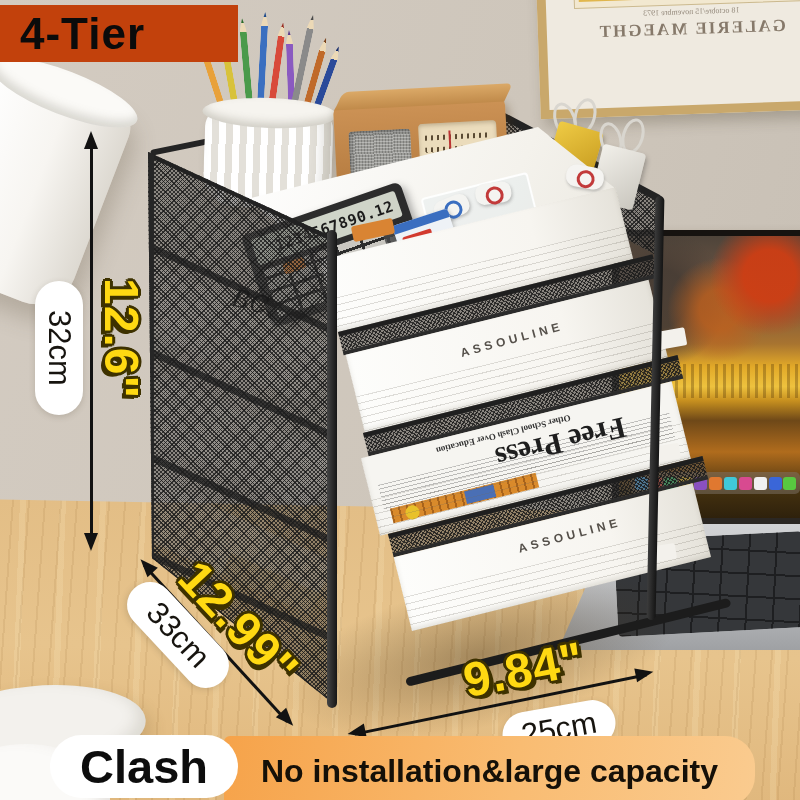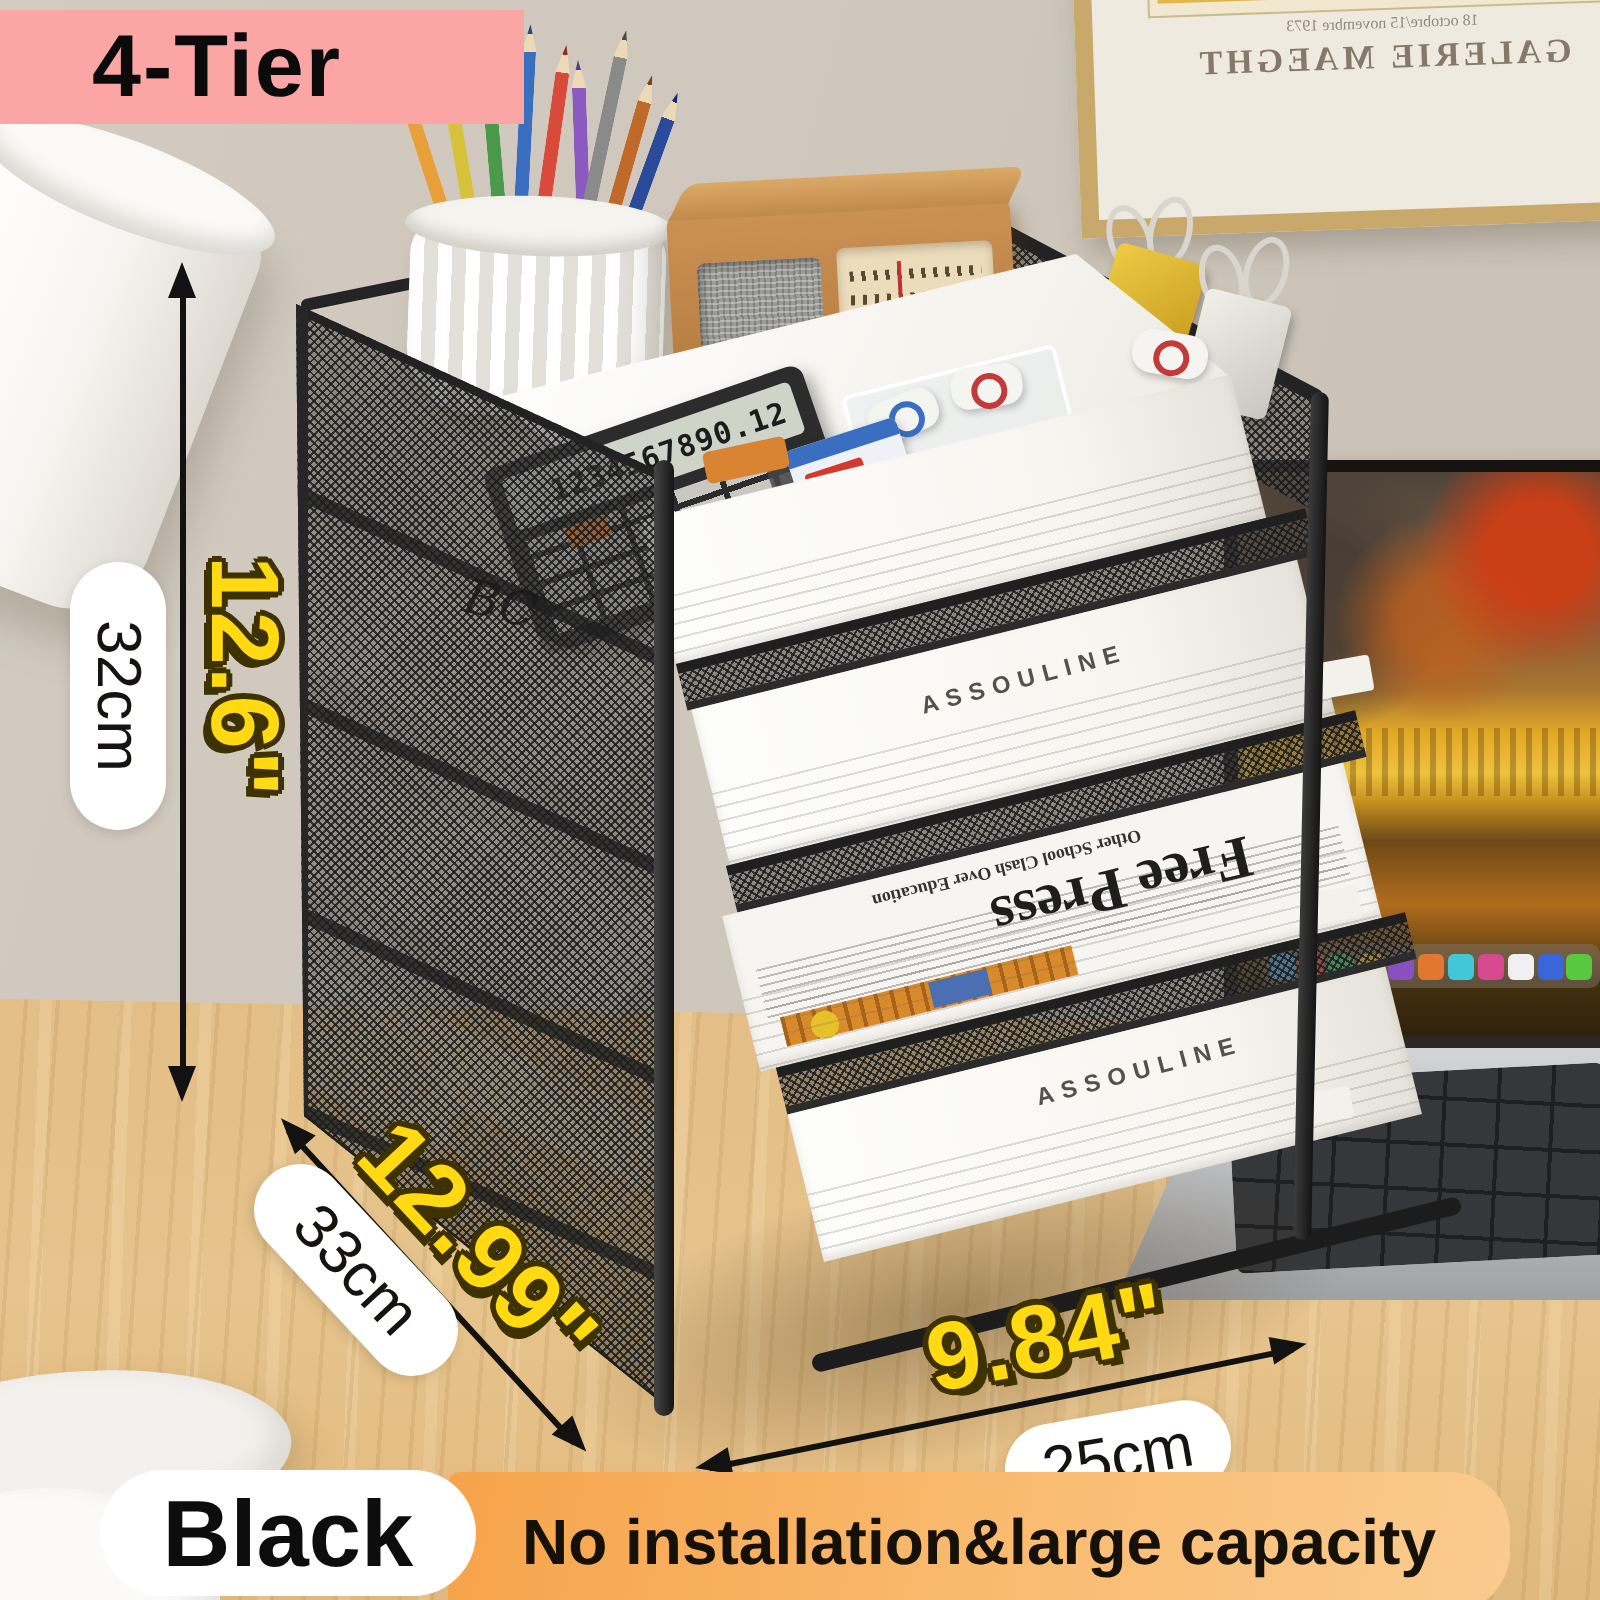--- a/index.html
+++ b/index.html
@@ -213,22 +213,22 @@
   #width-in{left:463px;top:642px;transform:rotate(-11deg);}
   .dim-cm{position:absolute;z-index:21;background:#fff;border-radius:999px;color:#17140f;
          font-size:31px;font-weight:500;display:flex;align-items:center;justify-content:center;
          box-shadow:0 2px 6px rgba(80,70,50,.2);}
   #height-cm{left:35px;top:281px;width:48px;height:134px;}
   #height-cm span{transform:rotate(90deg);white-space:nowrap;}
   #depth-cm{left:114px;top:612px;width:128px;height:46px;transform:rotate(47deg);}
   #width-cm{left:502px;top:706px;width:114px;height:46px;transform:rotate(-10deg);}
 
   
-  #tier-badge{left:0;top:5px;width:262px;height:57px;background:#fca5a5;z-index:22;
-         display:flex;align-items:center;padding-left:46px;box-sizing:border-box;
+  #tier-badge{left:0;top:5px;width:238px;height:57px;background:#c2410c;z-index:22;
+         display:flex;align-items:center;padding-left:20px;box-sizing:border-box;
          font-size:44px;font-weight:800;color:#0b0b0b;letter-spacing:1px;}
   #color-badge{left:50px;top:735px;width:188px;height:63px;background:#fff;border-radius:999px;z-index:23;
          display:flex;align-items:center;justify-content:center;font-size:47px;font-weight:800;color:#0d0d0d;}
   #feature-banner{left:224px;top:736px;width:531px;height:70px;z-index:22;
          background:linear-gradient(100deg,#F6A34A 0%,#F9BC72 55%,#FACB8F 100%);
          border-radius:6px 30px 30px 6px;display:flex;align-items:center;justify-content:center;
          font-size:32px;font-weight:800;color:#151008;}
 </style>
 </head>
 <body>
@@ -411,13 +411,13 @@
 <div class="dim-cm" id="height-cm">
     <span>32cm</span>
   </div>
 <div class="dim-in" id="depth-in">12.99"</div>
 <div class="dim-cm" id="depth-cm">33cm</div>
 <div class="dim-in" id="width-in">9.84"</div>
 <div class="dim-cm" id="width-cm">25cm</div>
 
 <div class="abs" id="tier-badge">4-Tier</div>
 <div class="abs" id="feature-banner">No installation&amp;large capacity</div>
-<div class="abs" id="color-badge">Black</div>
+<div class="abs" id="color-badge">Clash</div>
 
 </body></html>

